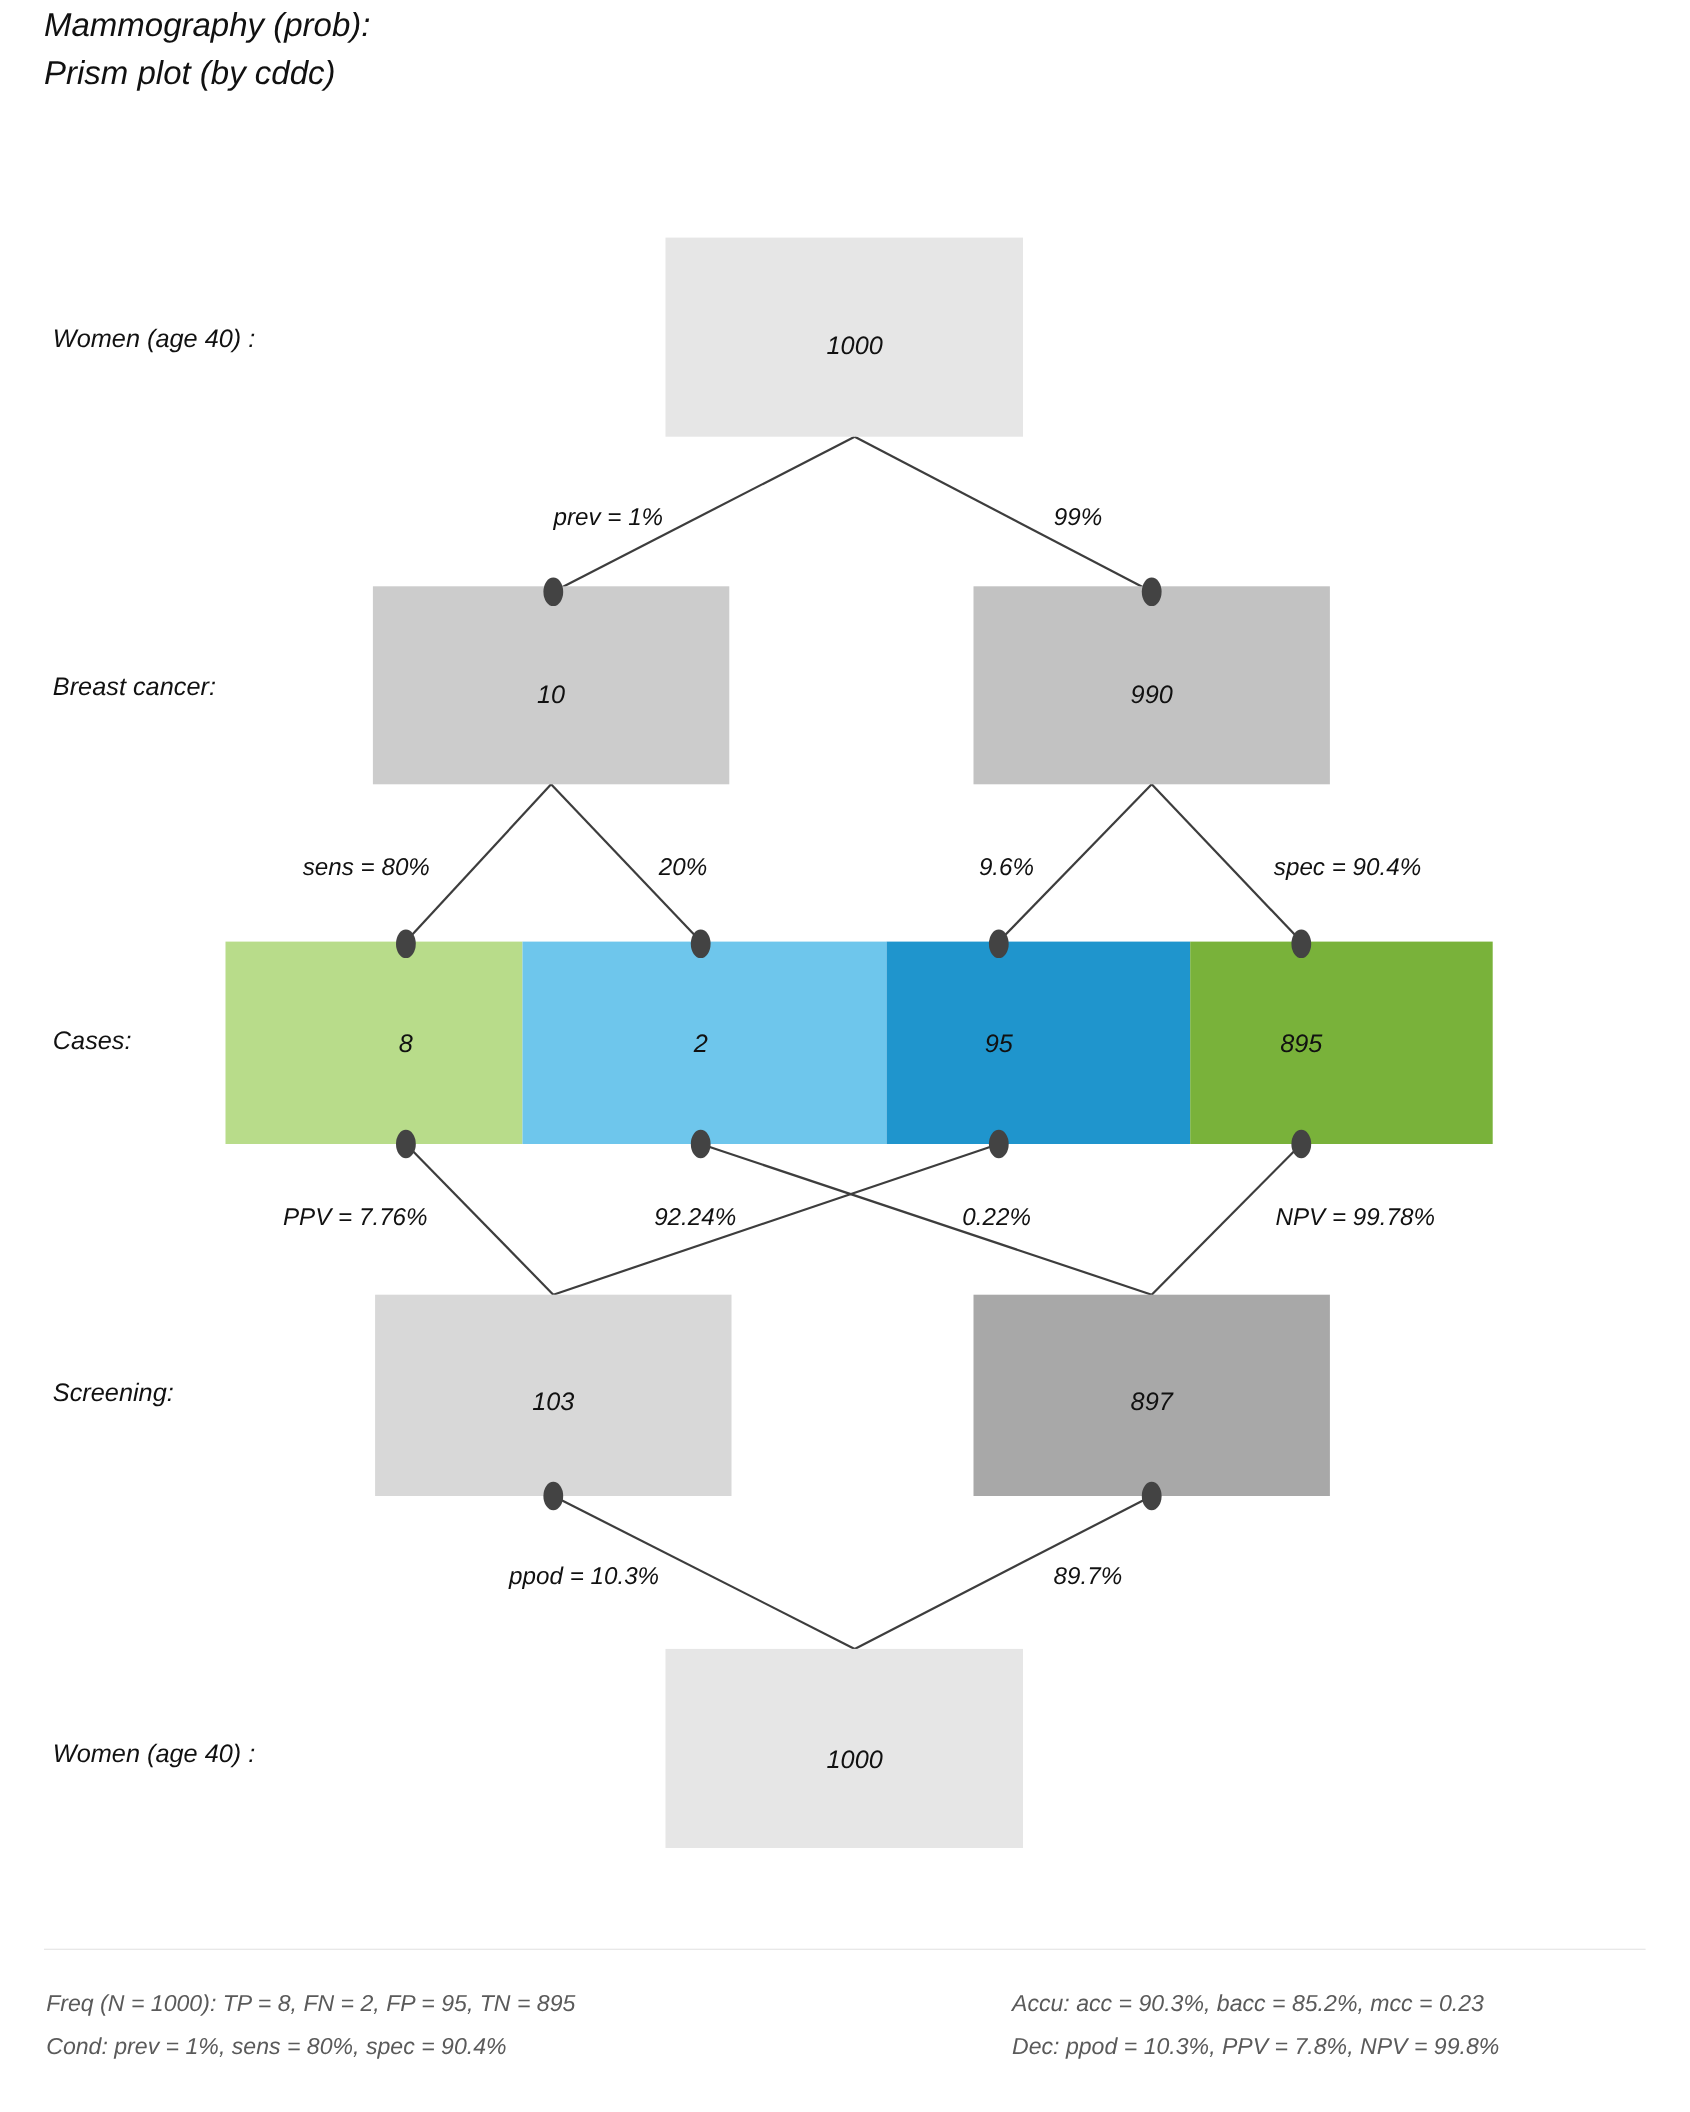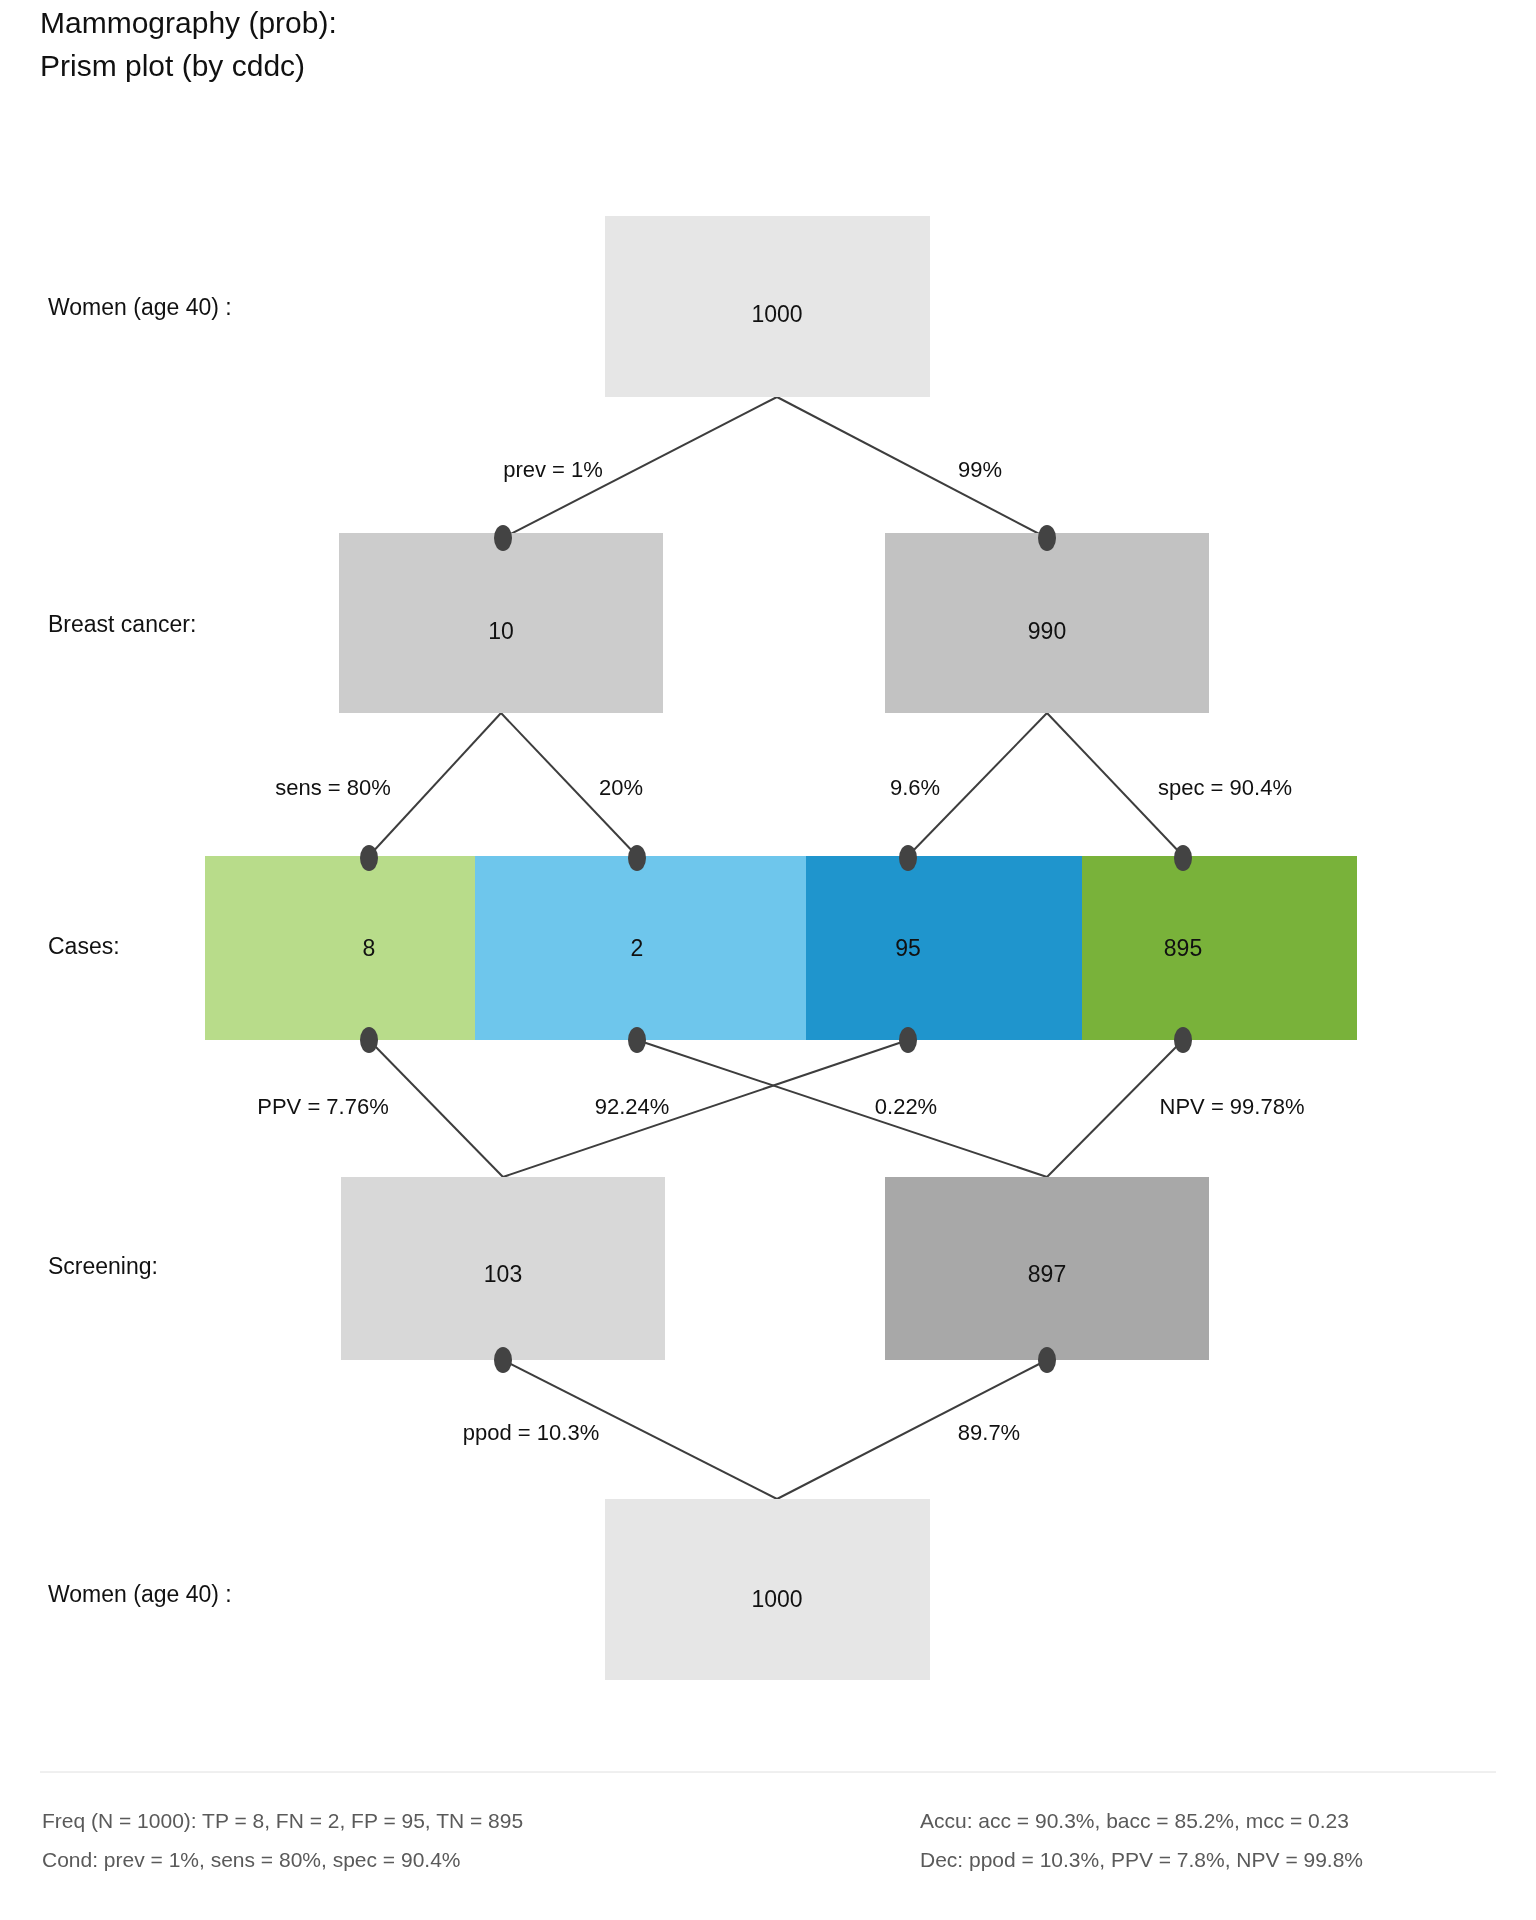--- a/index.html
+++ b/index.html
@@ -1,21 +1,21 @@
 <!DOCTYPE html>
 <html><head>
 <meta charset="utf-8">
 <style>
   html,body{margin:0;padding:0;}
   body{
     width:1536px;height:1920px;background:#ffffff;
     font-family:"Liberation Sans","DejaVu Sans",sans-serif;
     overflow:hidden;position:relative;
   }
-  #stage{position:absolute;left:0;top:0;width:1536px;height:1920px;}
+  #stage{position:absolute;left:0;top:0;width:1536px;height:1920px;font-style:italic;}
   svg{display:block;}
   .ttl{font-size:30px;fill:#111111;}
   .rowlab{font-size:23px;fill:#111111;}
   .boxval{font-size:23px;fill:#111111;text-anchor:middle;}
   .edgelab{font-size:22px;fill:#111111;text-anchor:middle;}
   .foot{font-size:21px;fill:#5a5a5a;}
   .lnk{stroke:#3d3d3d;stroke-width:2;fill:none;}
   .dot{fill:#434343;}
 </style>
 </head>

